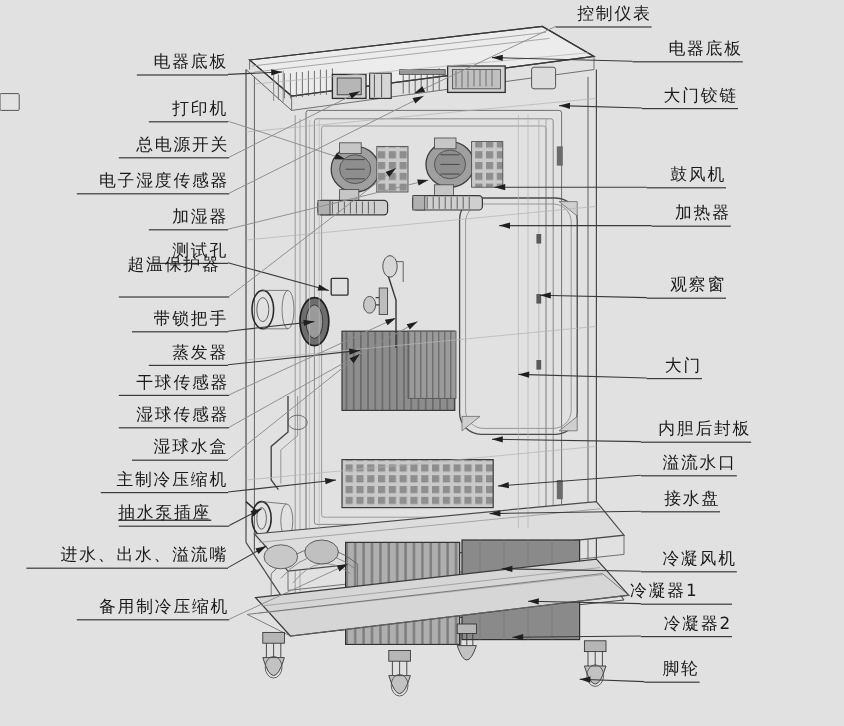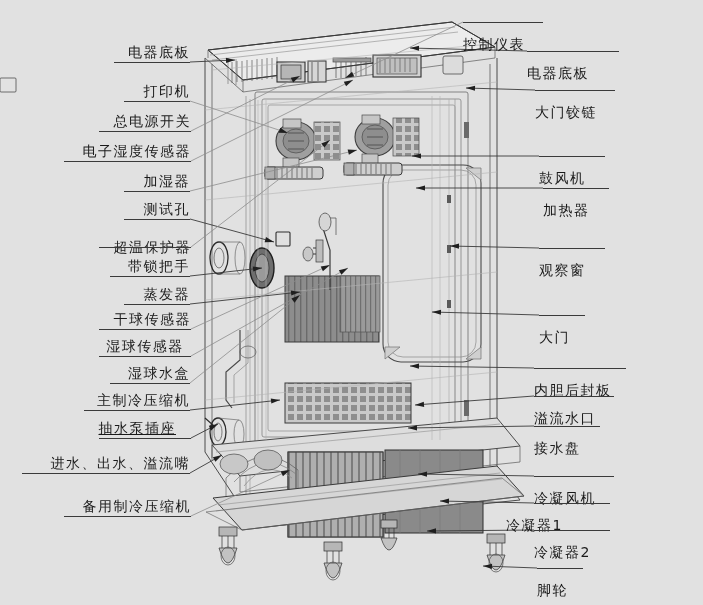--- a/index.html
+++ b/index.html
@@ -15,21 +15,21 @@
   .lbl{
     position:absolute;
     font-size:14px;
     line-height:16px;
     color:#1a1a1a;
     letter-spacing:1.5px;
     white-space:nowrap;
     font-family:"DejaVu Sans","Liberation Sans",sans-serif;
   }
   .lbl.left{text-align:right;}
-  .lbl.right{text-align:left;margin-top:32px;}
+  .lbl.right{text-align:right;}
   .ul{position:absolute;height:0;border-top:1px solid #3a3a3a;}
 </style>
 </head>
 <body>
 
 <div id="stage">
 
   <svg class="layer" viewBox="0 0 703 605">
     <defs>
       <pattern id="finPat" width="6" height="10" patternUnits="userSpaceOnUse">
@@ -336,29 +336,29 @@
       <div class="lbl left" style="left: 124px; top: 83px; width: 66px;">打印机</div>
       <div class="ul" style="top: 101px; left: 124px; width: 66px;"></div>
       <div class="lbl left" style="left: 99px; top: 113px; width: 92px;">总电源开关</div>
       <div class="ul" style="top: 131px; left: 99px; width: 92px;"></div>
       <div class="lbl left" style="left: 64px; top: 143px; width: 127px;">电子湿度传感器</div>
       <div class="ul" style="top: 161px; left: 64px; width: 127px;"></div>
       <div class="lbl left" style="left: 124px; top: 173px; width: 66px;">加湿器</div>
       <div class="ul" style="top: 191px; left: 124px; width: 66px;"></div>
       <div class="lbl left" style="left: 124px; top: 201px; width: 66px;">测试孔</div>
       <div class="ul" style="top: 219px; left: 124px; width: 66px;"></div>
-      <div class="lbl left" style="left: 99px; top: 239px; width: 92px;">超温保护器</div>
+      <div class="lbl left" style="left: 99px; top: 213px; width: 92px; text-align: center;">超温保护器</div>
       <div class="ul" style="top: 247px; left: 99px; width: 92px;"></div>
       <div class="lbl left" style="left: 110px; top: 258px; width: 80px;">带锁把手</div>
       <div class="ul" style="top: 276px; left: 110px; width: 80px;"></div>
       <div class="lbl left" style="left: 124px; top: 286px; width: 66px;">蒸发器</div>
       <div class="ul" style="top: 304px; left: 124px; width: 66px;"></div>
       <div class="lbl left" style="left: 99px; top: 311px; width: 92px;">干球传感器</div>
       <div class="ul" style="top: 329px; left: 99px; width: 92px;"></div>
-      <div class="lbl left" style="left: 99px; top: 338px; width: 92px; text-align: center;">湿球传感器</div>
+      <div class="lbl left" style="left: 99px; top: 338px; width: 92px;">湿球传感器</div>
       <div class="ul" style="top: 356px; left: 99px; width: 92px;"></div>
       <div class="lbl left" style="left: 110px; top: 365px; width: 80px;">湿球水盒</div>
       <div class="ul" style="top: 383px; left: 110px; width: 80px;"></div>
       <div class="lbl left" style="left: 84px; top: 392px; width: 106px; text-align: right;">主制冷压缩机</div>
       <div class="ul" style="top: 410px; left: 84px; width: 106px;"></div>
       <div class="lbl left" style="left: 84px; top: 420px; width: 92px; text-decoration: underline;">抽水泵插座</div>
       <div class="ul" style="top: 438px; left: 99px; width: 92px;"></div>
       <div class="lbl left" style="left: 22px; top: 455px; width: 168px;">进水、出水、溢流嘴</div>
       <div class="ul" style="top: 473px; left: 22px; width: 168px;"></div>
       <div class="lbl left" style="left: 64px; top: 498px; width: 127px;">备用制冷压缩机</div>

